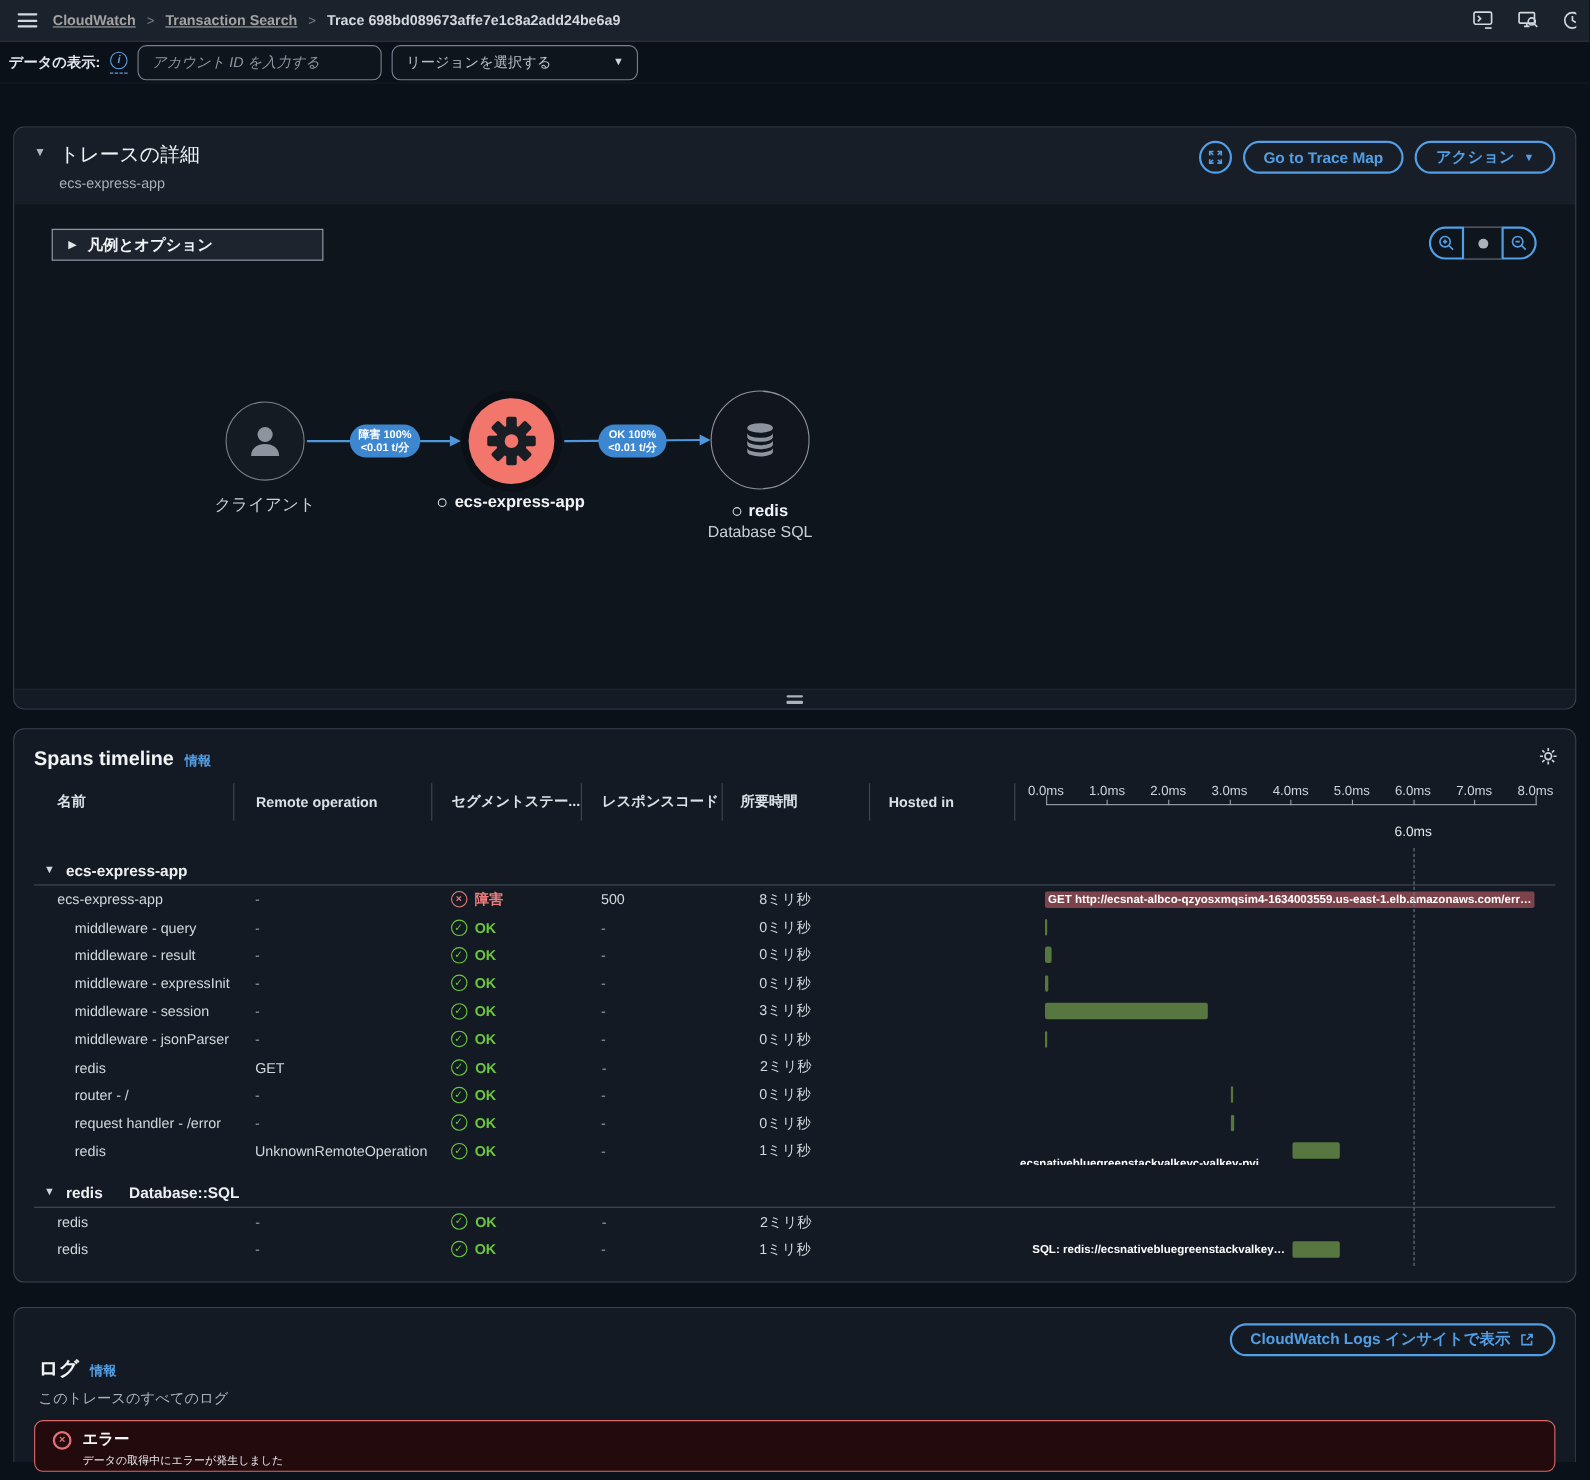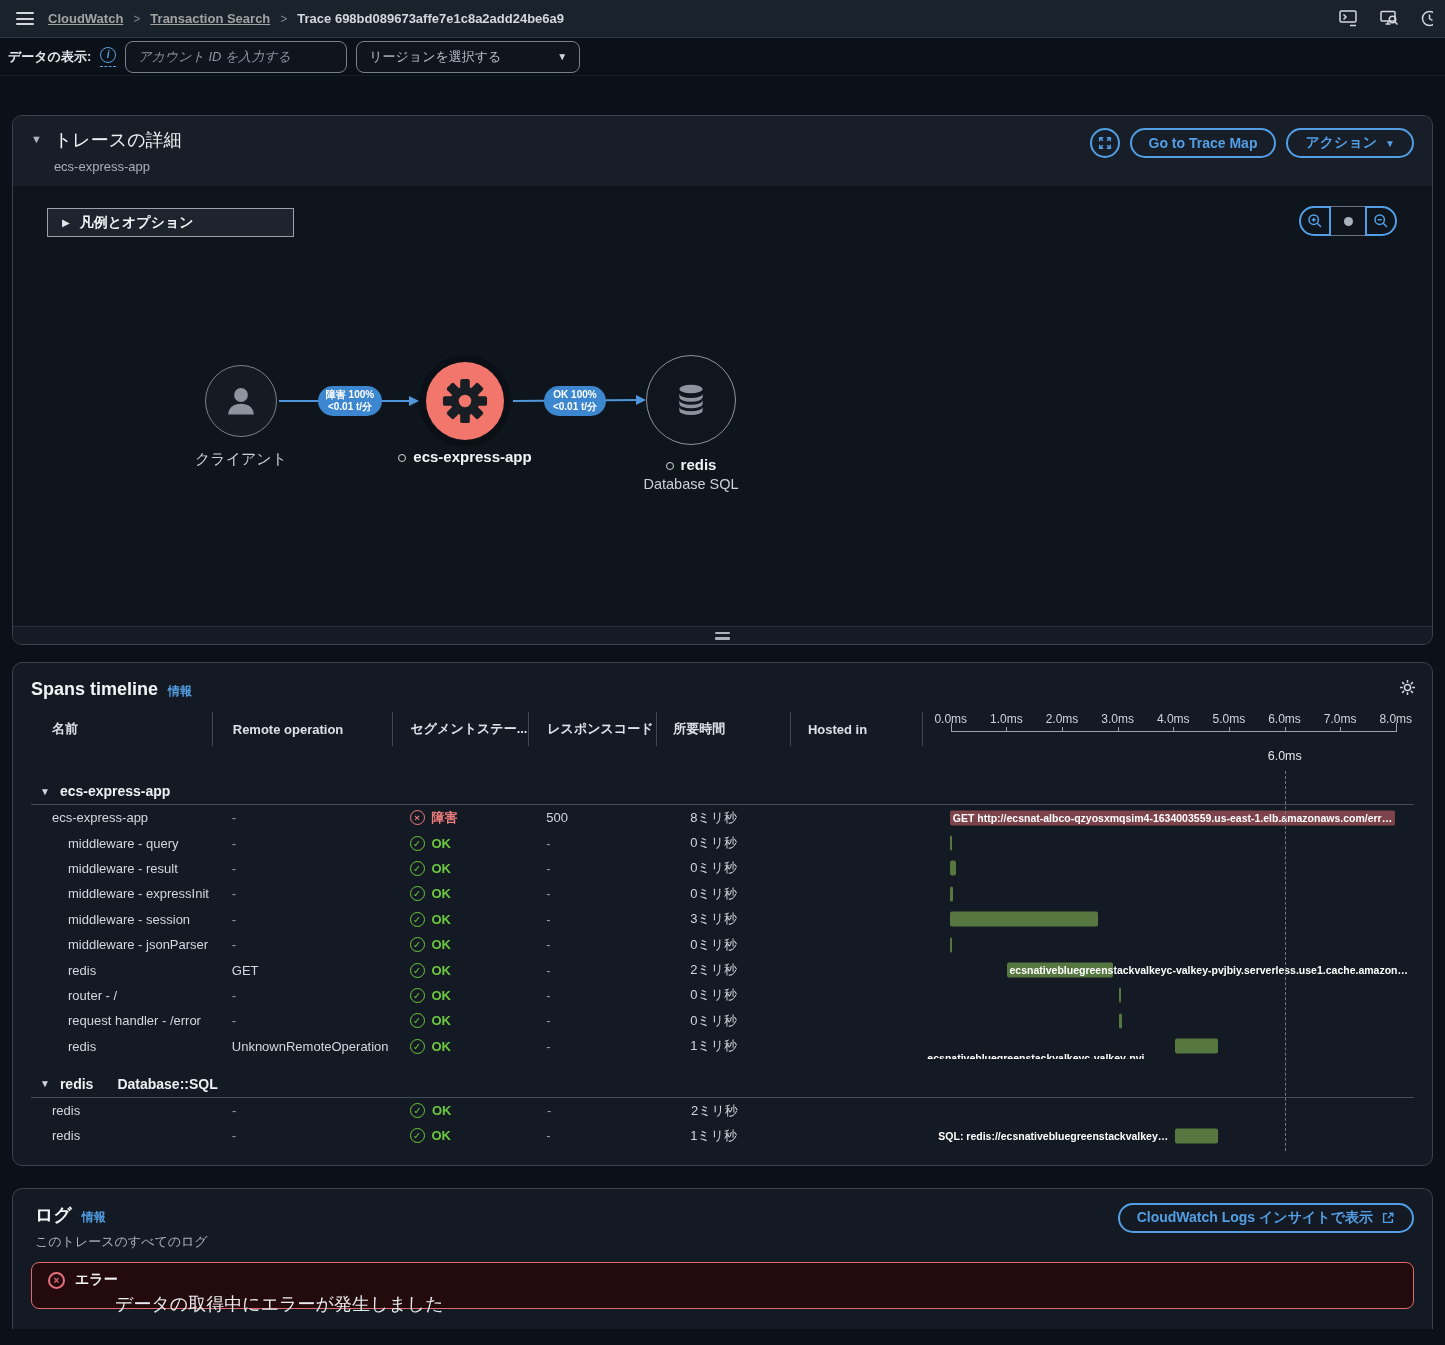--- a/index.html
+++ b/index.html
@@ -133,32 +133,32 @@
   .st-fault { color:#ef7d7d; font-weight:bold; }
   .tl-bar { position:absolute; top:50%; transform:translateY(-50%); height:15px;
             border-radius:2px; }
   .tl-bar.ok { background:#56773f; }
   .tl-bar.fault { background:#7d434b; }
   .bar-label { position:absolute; top:50%; transform:translateY(-50%); white-space:nowrap;
                font-size:10.5px; font-weight:bold; color:#fff; }
   
   .logs-panel { margin-top:22px; height:141px; border-radius:10px 10px 0 0; border-bottom:none; }
   .logs-head { padding:14px 18px 0 22px; display:flex; align-items:flex-start; }
-  .logs-title-wrap { display:flex; align-items:baseline; gap:10px; }
+  .logs-title-wrap { display:flex; align-items:baseline; gap:10px;margin-top:29px; }
   .logs-title { font-size:18px; font-weight:bold; color:#f1f4f6; }
   .logs-sub { color:#a8b0ba; margin-top:6px; font-size:13px; }
   .logs-btn { margin-left:auto; }
   .alert-error { margin:11px 18px 0 18px; height:47px; border:1px solid #dd6a6a;
                  border-radius:8px; background:#230a0d; padding:8px 16px; display:flex;
                  gap:10px; }
   .alert-icon { width:17px; height:17px; border-radius:50%; border:2px solid #e4717c;
                 color:#e4717c; font-size:10px; font-weight:bold; display:flex;
                 align-items:center; justify-content:center; margin-top:1px; flex:none; }
   .alert-title { font-weight:bold; color:#f4f6f8; font-size:14px; }
-  .alert-msg { color:#e9ecef; font-size:18px; margin-top:3px;margin-left:40px; }
+  .alert-msg { color:#e9ecef; font-size:10px; margin-top:3px; }
   svg { overflow:visible; }
 </style>
 </head>
 <body>
 
 <div class="topnav">
   <div class="hamburger">
       <div></div>
       <div></div>
       <div></div>
@@ -479,24 +479,20 @@
           <div class="c-remote">GET</div>
           <div class="c-seg">
             <span class="st-ok" style="display: inline-flex; align-items: center;">
               <span class="sticon">✓</span>
               <span>OK</span>
             </span>
           </div>
           <div class="c-resp dim">-</div>
           <div class="c-dur" style="padding-left: 34px;">2ミリ秒</div>
           <div class="c-host"></div>
-          <div class="c-tl">
-            <div class="tl-bar ok" style="left: 84.7375px; width: 106.8px;"></div>
-            <span class="bar-label" style="left: 87.7375px;">ecsnativebluegreenstackvalkeyc-valkey-pvjbiy.serverless.use1.cache.amazon…</span>
-          </div>
         </div>
         <div class="s-row">
           <div class="c-name" style="padding-left: 37px;">router - /</div>
           <div class="c-remote dim">-</div>
           <div class="c-seg">
             <span class="st-ok" style="display: inline-flex; align-items: center;">
               <span class="sticon">✓</span>
               <span>OK</span>
             </span>
           </div>

